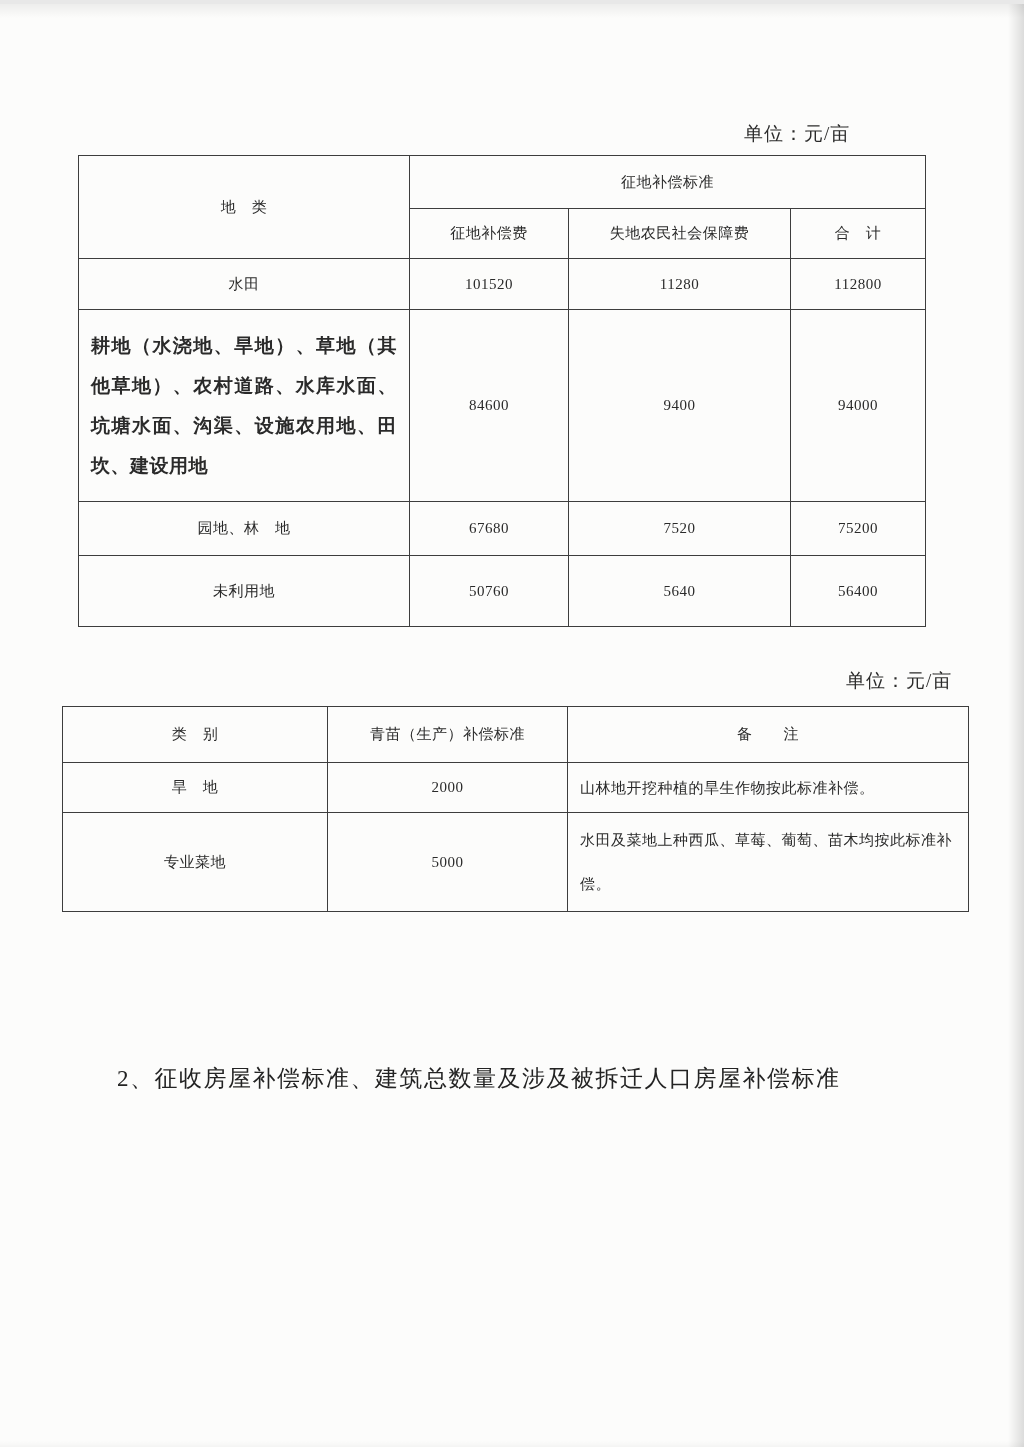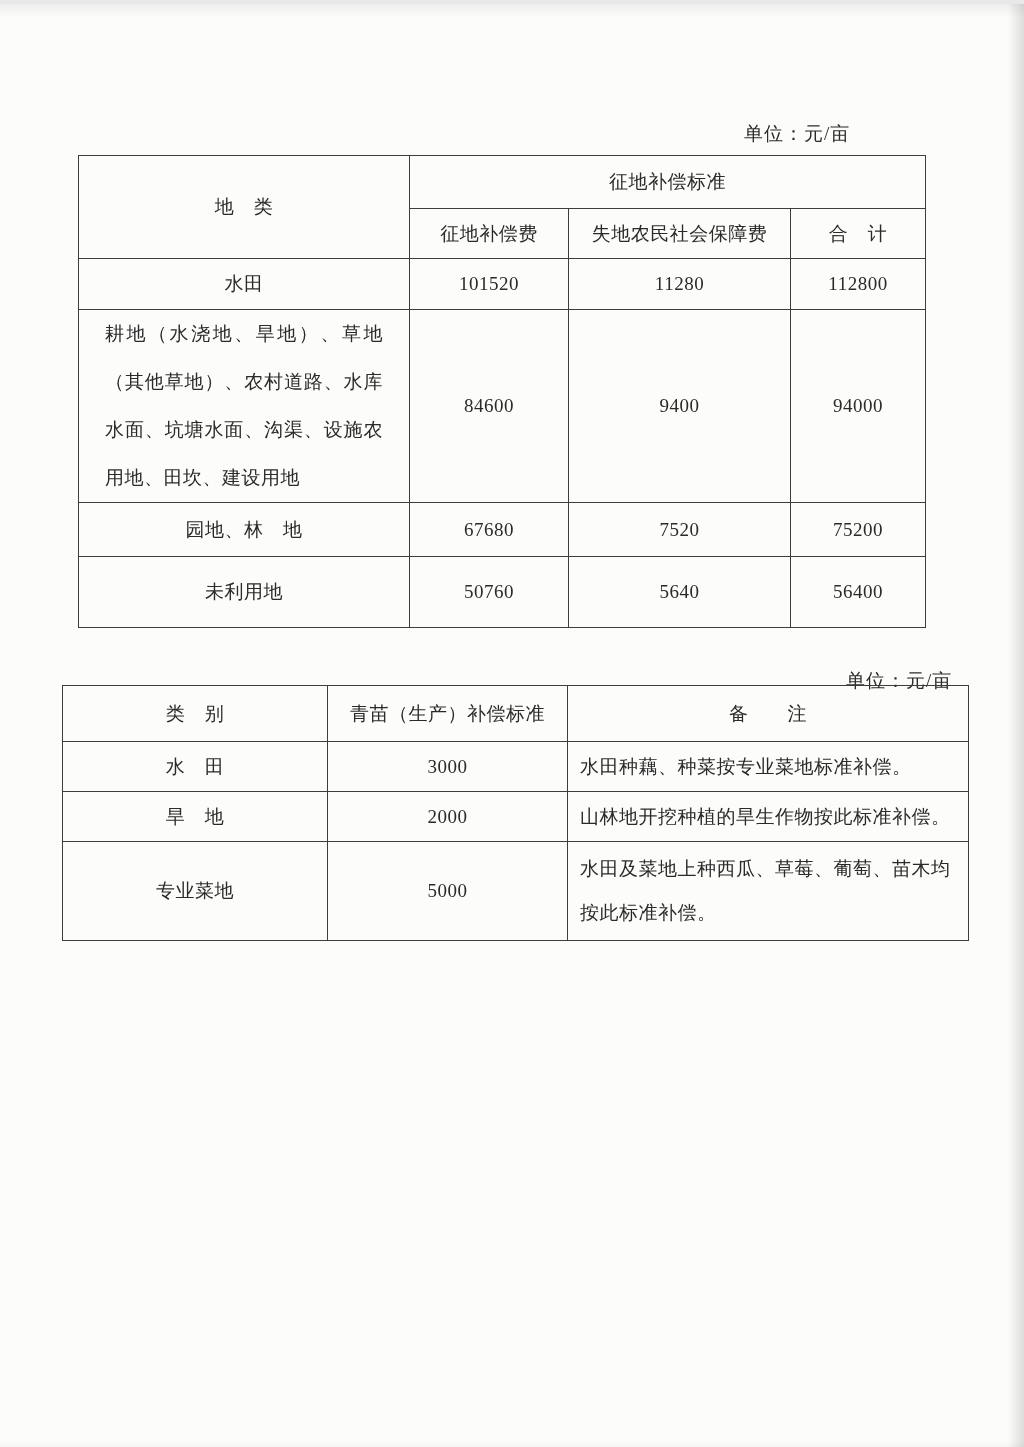--- a/index.html
+++ b/index.html
@@ -53,45 +53,46 @@
   table.doc-table {
     position: absolute;
     border-collapse: collapse;
     table-layout: fixed;
     background: transparent;
   }
   table.doc-table td {
     border: 1.4px solid #3d3d3d;
     text-align: center;
     vertical-align: middle;
-    font-size: 19px;
+    font-size: 15px;
     color: #2a2a2a;
     padding: 0 4px;
     letter-spacing: 0.5px;
     overflow: hidden;
   }
 
   
   .t1 { left: 78px; top: 151px; width: 847px; }
   .t1 .r-h1  { height: 53px; }
   .t1 .r-h2  { height: 50px; }
   .t1 .r-d1  { height: 51px; padding-left: 33px; }
   .t1 .r-d2  { height: 192px; }
   .t1 .r-d3  { height: 54px; }
   .t1 .r-d4  { height: 71px; }
   .t1 td.long-text {
     text-align: justify;
     text-align-last: left;
-    padding: 0 26px;
-    line-height: 48px;
+    padding: 0 12px;
+    line-height: 40px;
     font-size: 19px;
+    font-weight: bold;
   }
 
   
-  .t2 { left: 62px; top: 681px; width: 906px; }
+  .t2 { left: 62px; top: 702px; width: 906px; }
   .t2 .r-h   { height: 56px; }
   .t2 .r-d   { height: 50px; }
   .t2 .r-d-tall { height: 99px; }
   .t2 td.remark {
     text-align: left;
     padding: 0 12px;
     line-height: 44px;
   }
 
   .section-heading {
@@ -163,34 +164,30 @@
       <col style="width:240px">
       <col style="width:401px">
     </colgroup>
     <tbody>
       <tr class="r-h">
         <td>类　别</td>
         <td>青苗（生产）补偿标准</td>
         <td>备　　注</td>
       </tr>
       <tr class="r-d">
-        <td>水　田</td>
-        <td>3000</td>
-        <td class="remark">水田种藕、种菜按专业菜地标准补偿。</td>
-      </tr>
-      <tr class="r-d">
         <td>旱　地</td>
         <td>2000</td>
         <td class="remark">山林地开挖种植的旱生作物按此标准补偿。</td>
       </tr>
       <tr class="r-d-tall">
         <td>专业菜地</td>
         <td>5000</td>
         <td class="remark">水田及菜地上种西瓜、草莓、葡萄、苗木均按此标准补偿。</td>
       </tr>
     </tbody>
   </table>
 
+  <div class="section-heading">2、征收房屋补偿标准、建筑总数量及涉及被拆迁人口房屋补偿标准</div>
 
   <div class="edge-right"></div>
   <div class="edge-top"></div>
   <div class="edge-bottom"></div>
 </div>
 
 </body></html>

